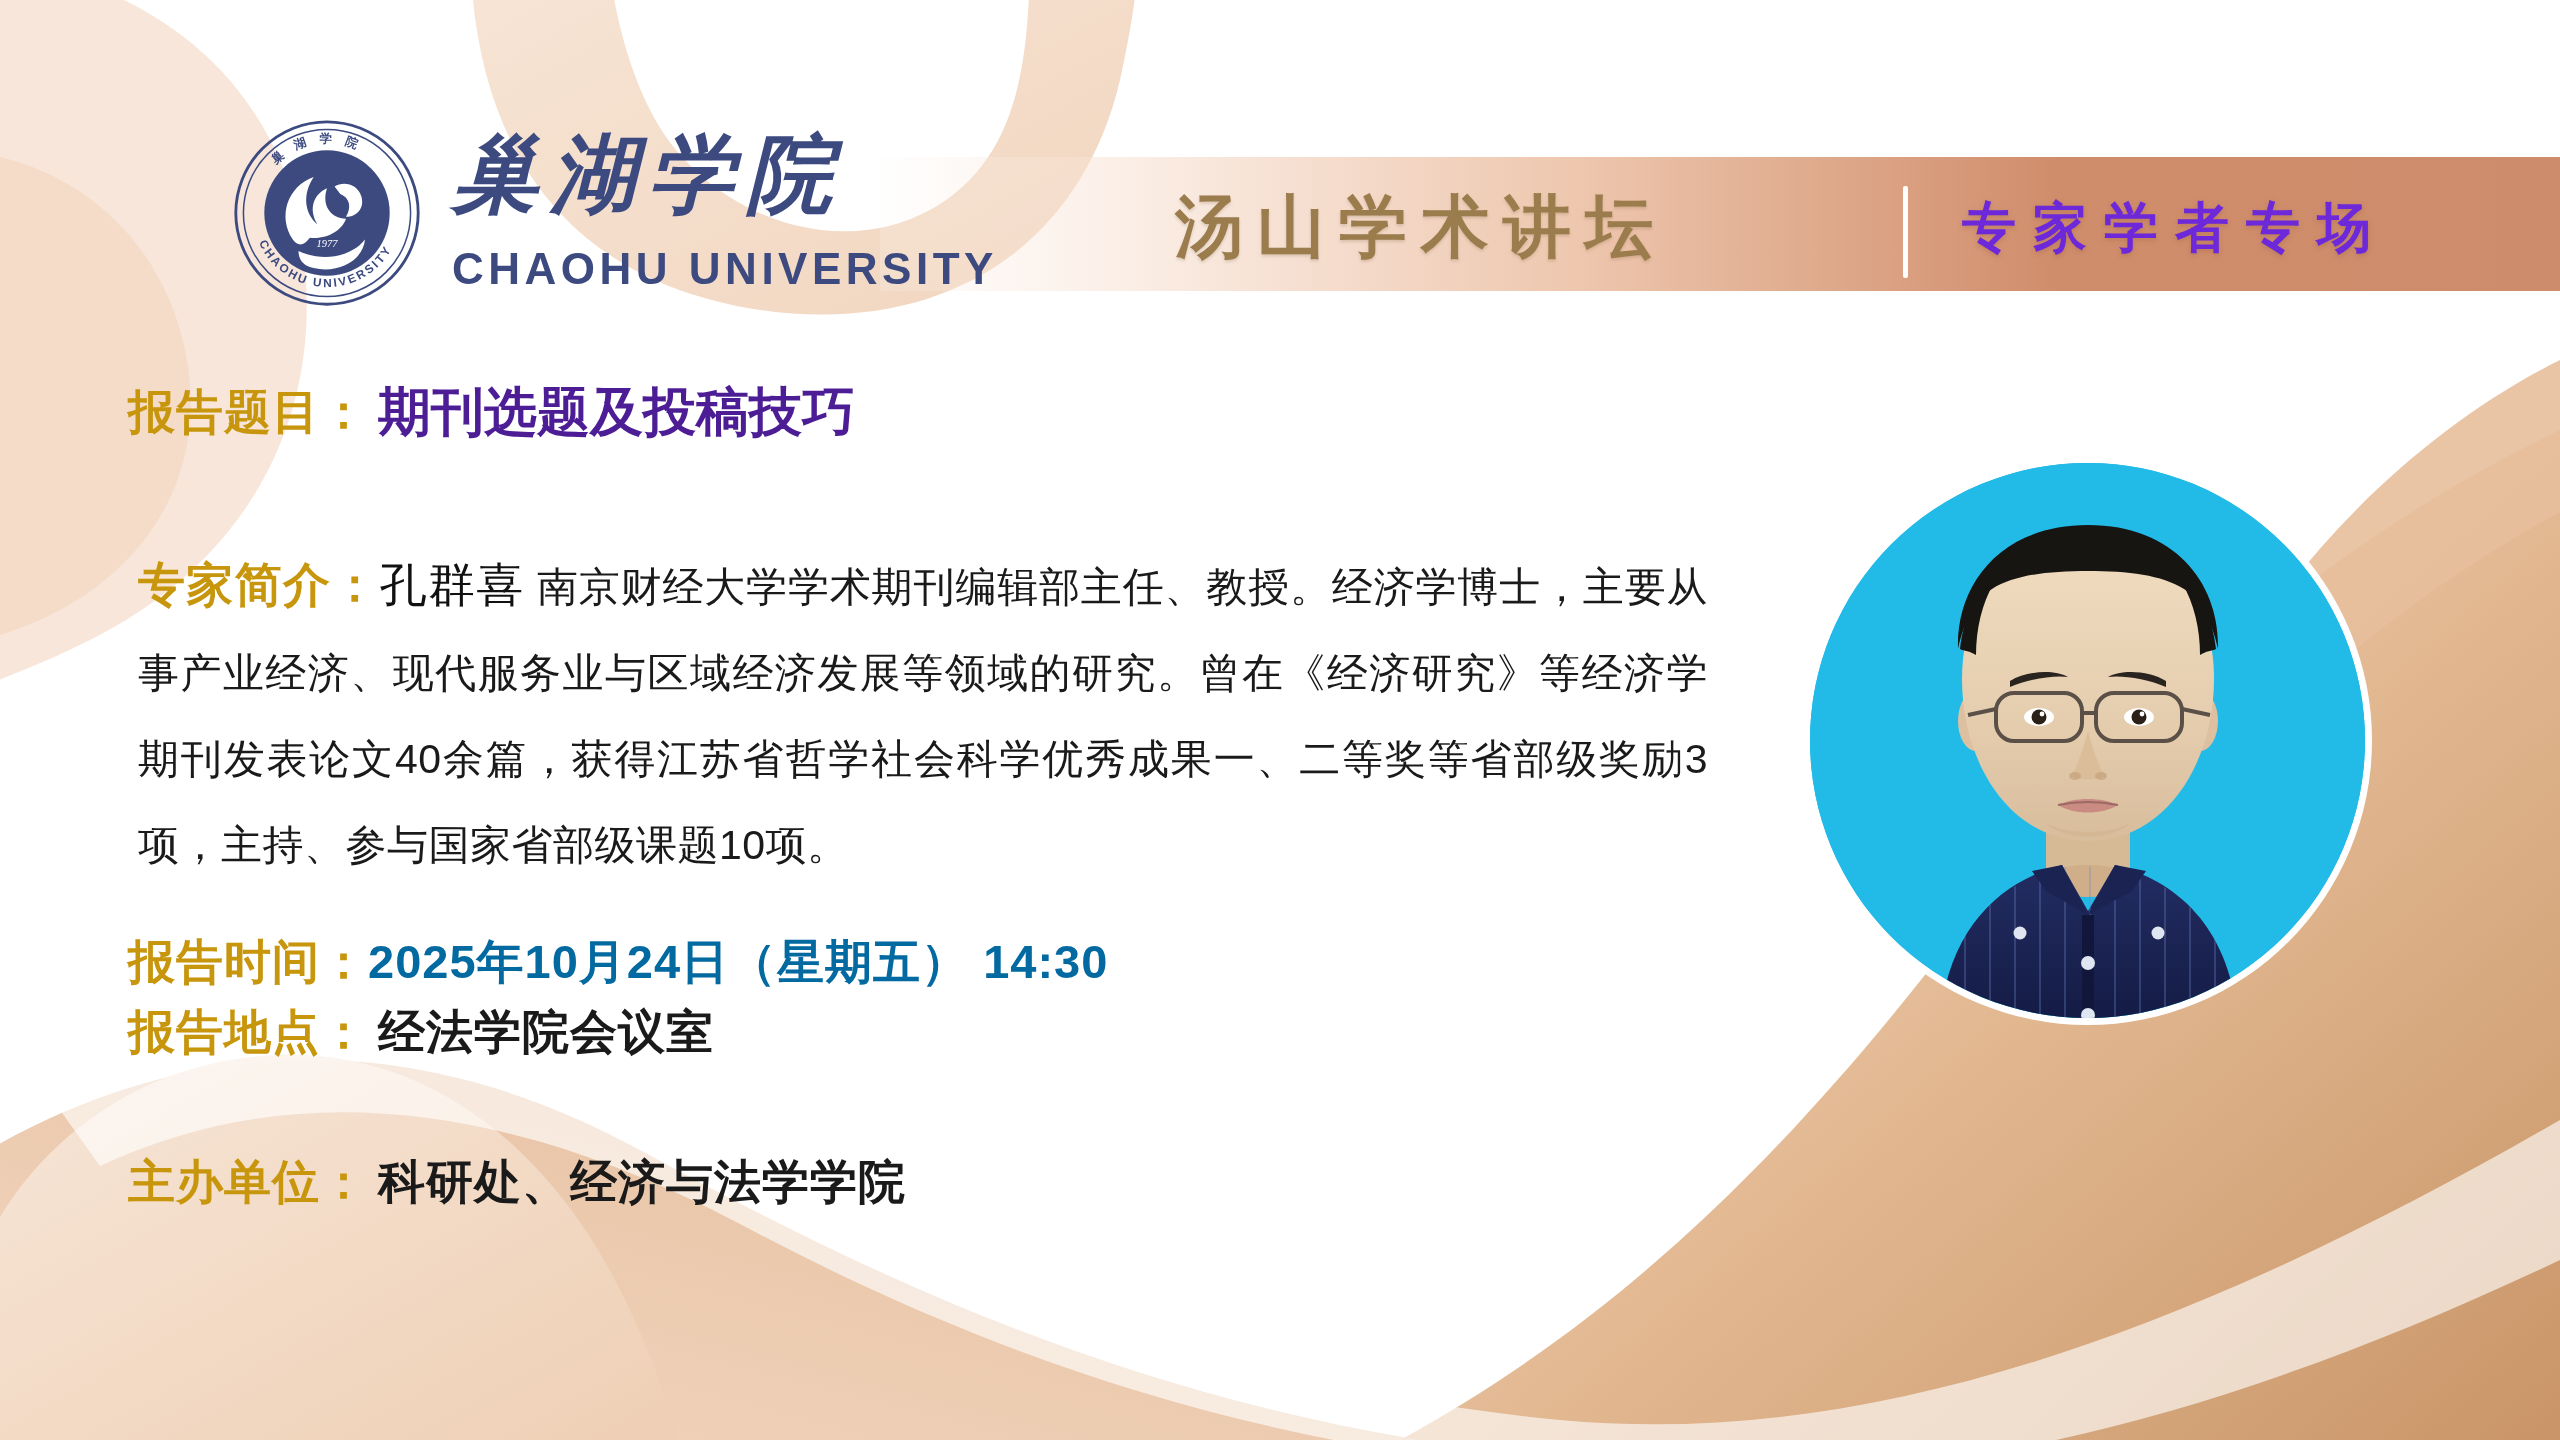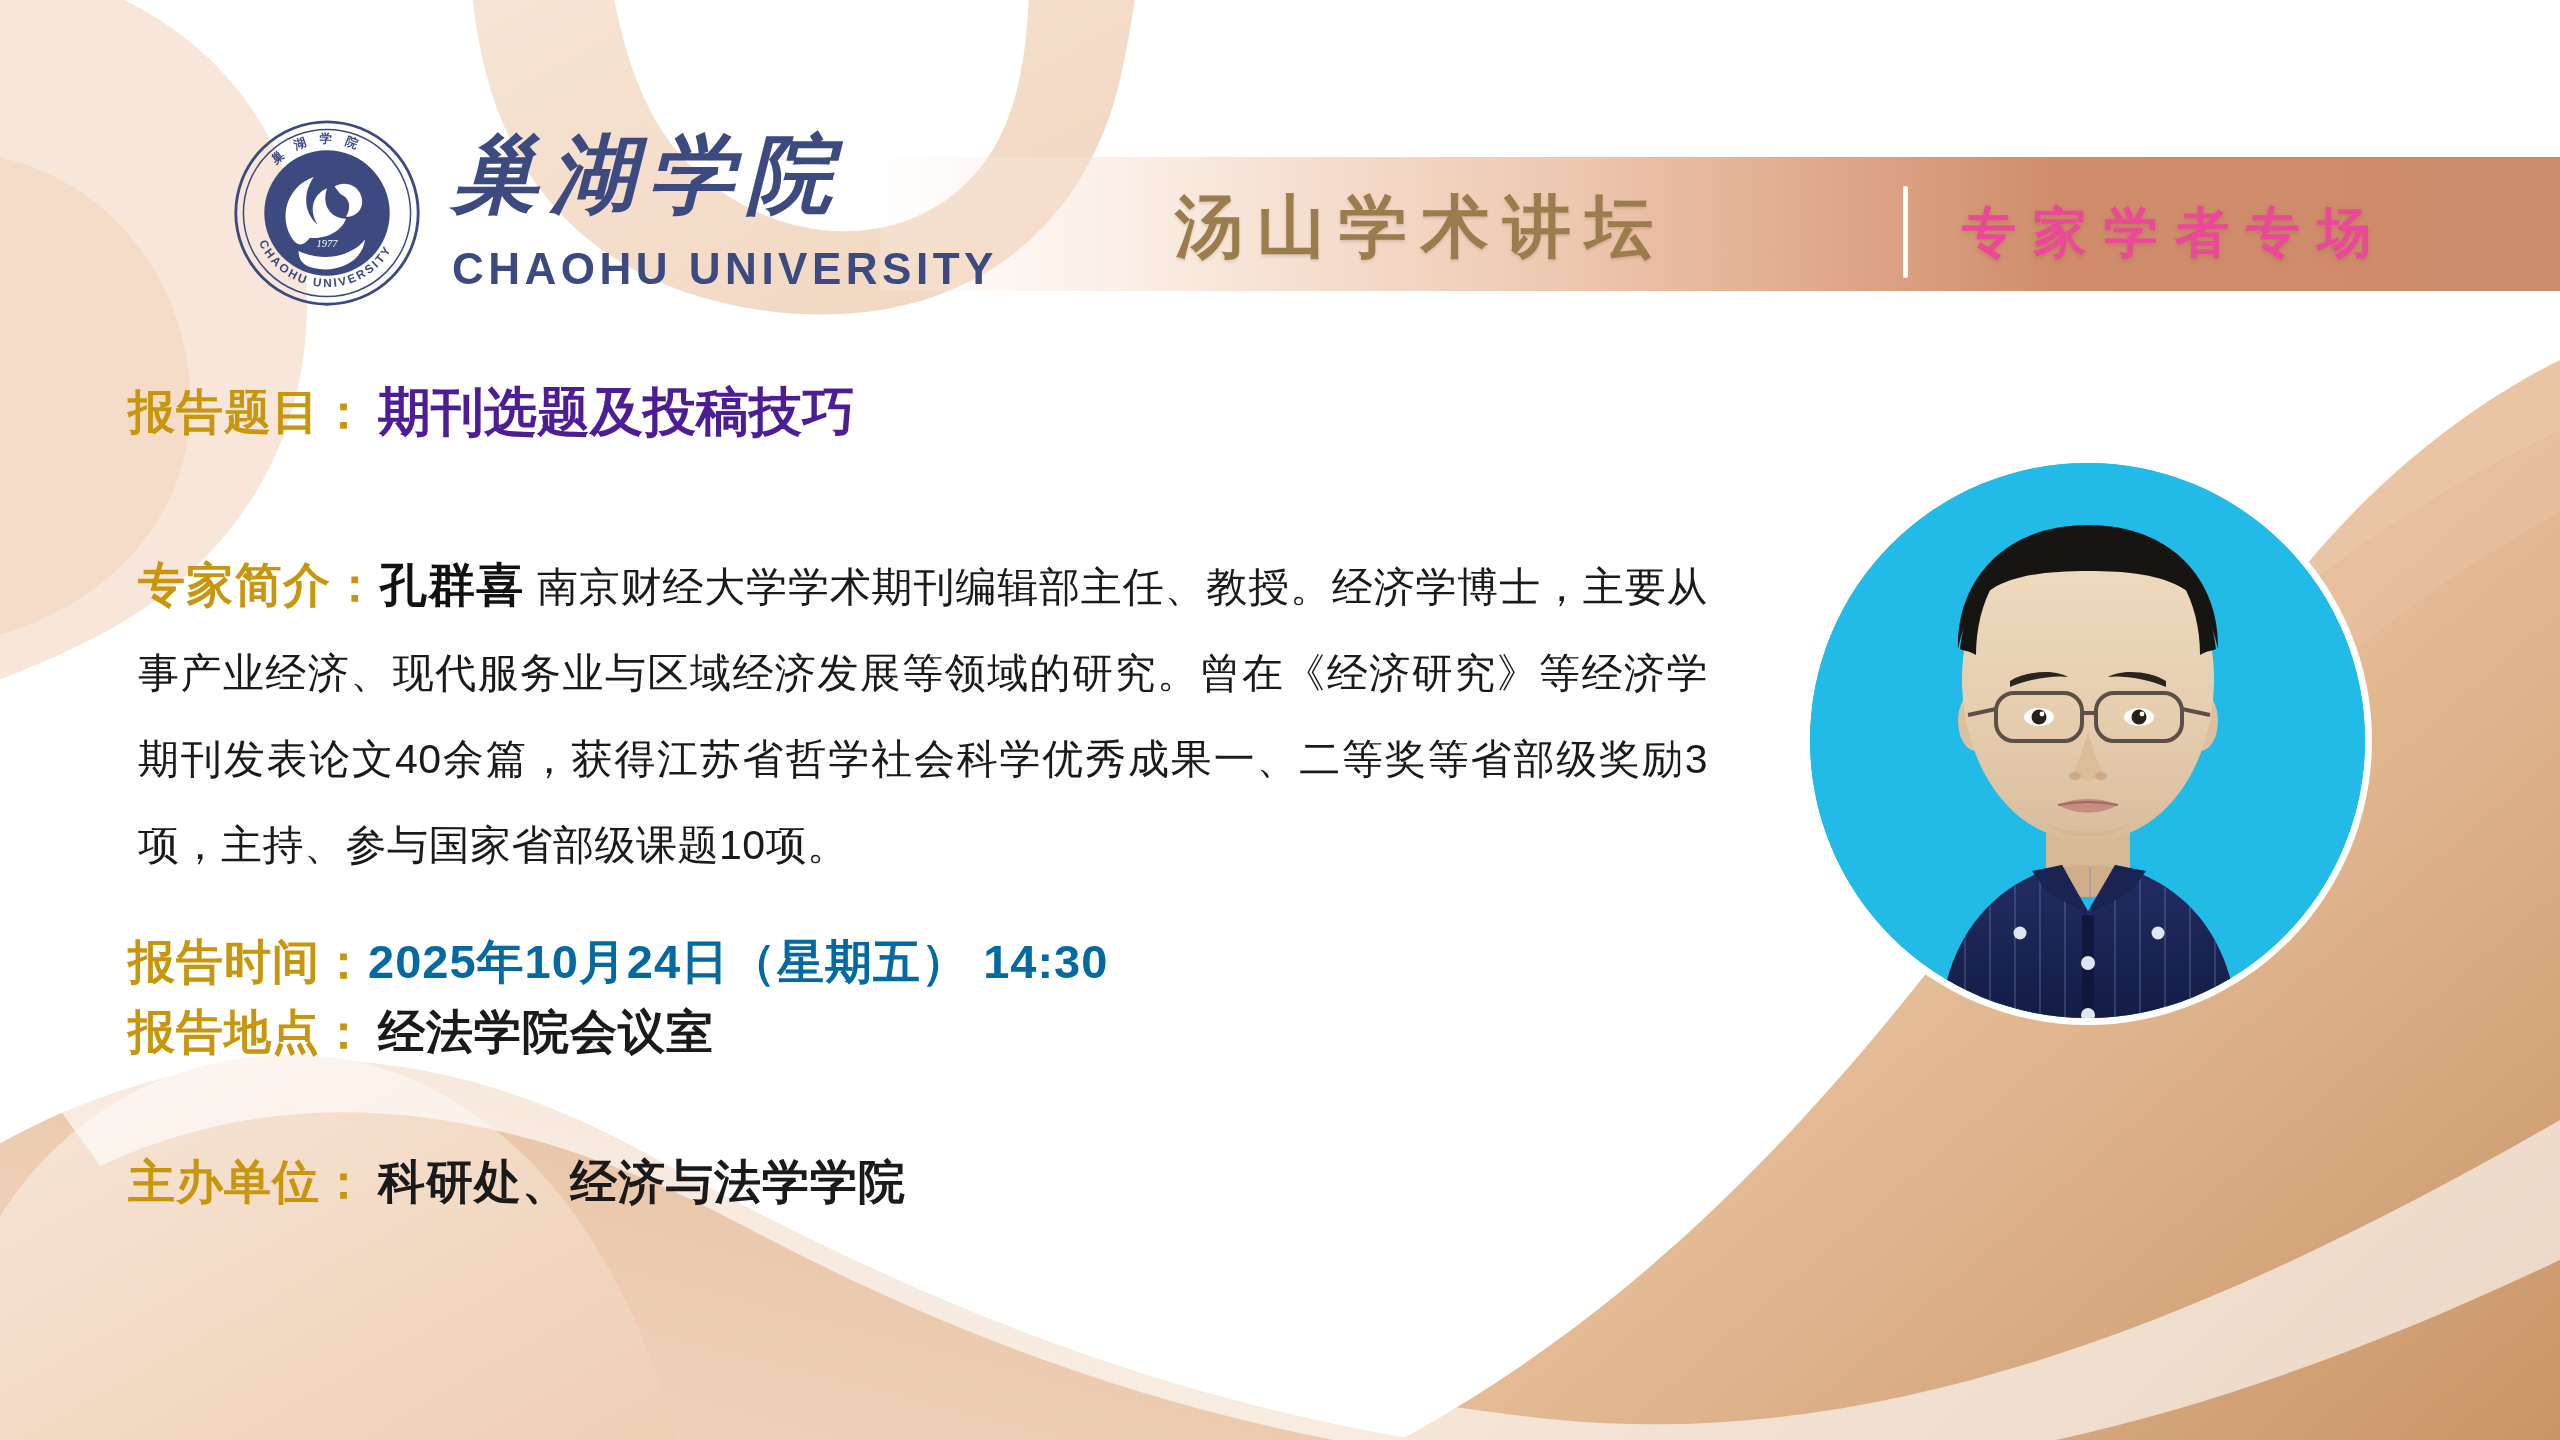--- a/index.html
+++ b/index.html
@@ -65,25 +65,25 @@
     height:92px;
     background:#ffffff;
     z-index:4;
     border-radius:2px;
   }
   .subtitle{
     position:absolute;
     left:1962px;
     top:184px;
     z-index:4;
-    font-family:Liberation Sans, sans-serif;
+    font-family:Liberation Mono, monospace;
     font-size:54px;
     font-weight:bold;
     letter-spacing:17px;
-    color:#ec4899;
+    color:#6d28d9;
     line-height:96px;
     white-space:nowrap;
     text-shadow:0 2px 5px rgba(150,90,60,.35);
   }
 
   
   .logo-wrap{
     position:absolute;
     left:232px;
     top:118px;
@@ -165,21 +165,21 @@
     line-height:86px;
     color:#1a1a1a;
     text-align:justify;
     width:1570px;
     letter-spacing:0.5px;
     text-indent:0;
     font-weight:normal;
   }
   .bio-name{
     font-size:47px;
-    font-weight:bold;
+    font-weight:normal;
     color:#111111;
     letter-spacing:1px;
   }
 
   #row-time{ left:128px; top:930px; }
   #row-time .value{ color:#0369a1; }
 
   #row-place{ left:128px; top:1000px; }
   #row-place .value{ margin-left:10px; }
 

